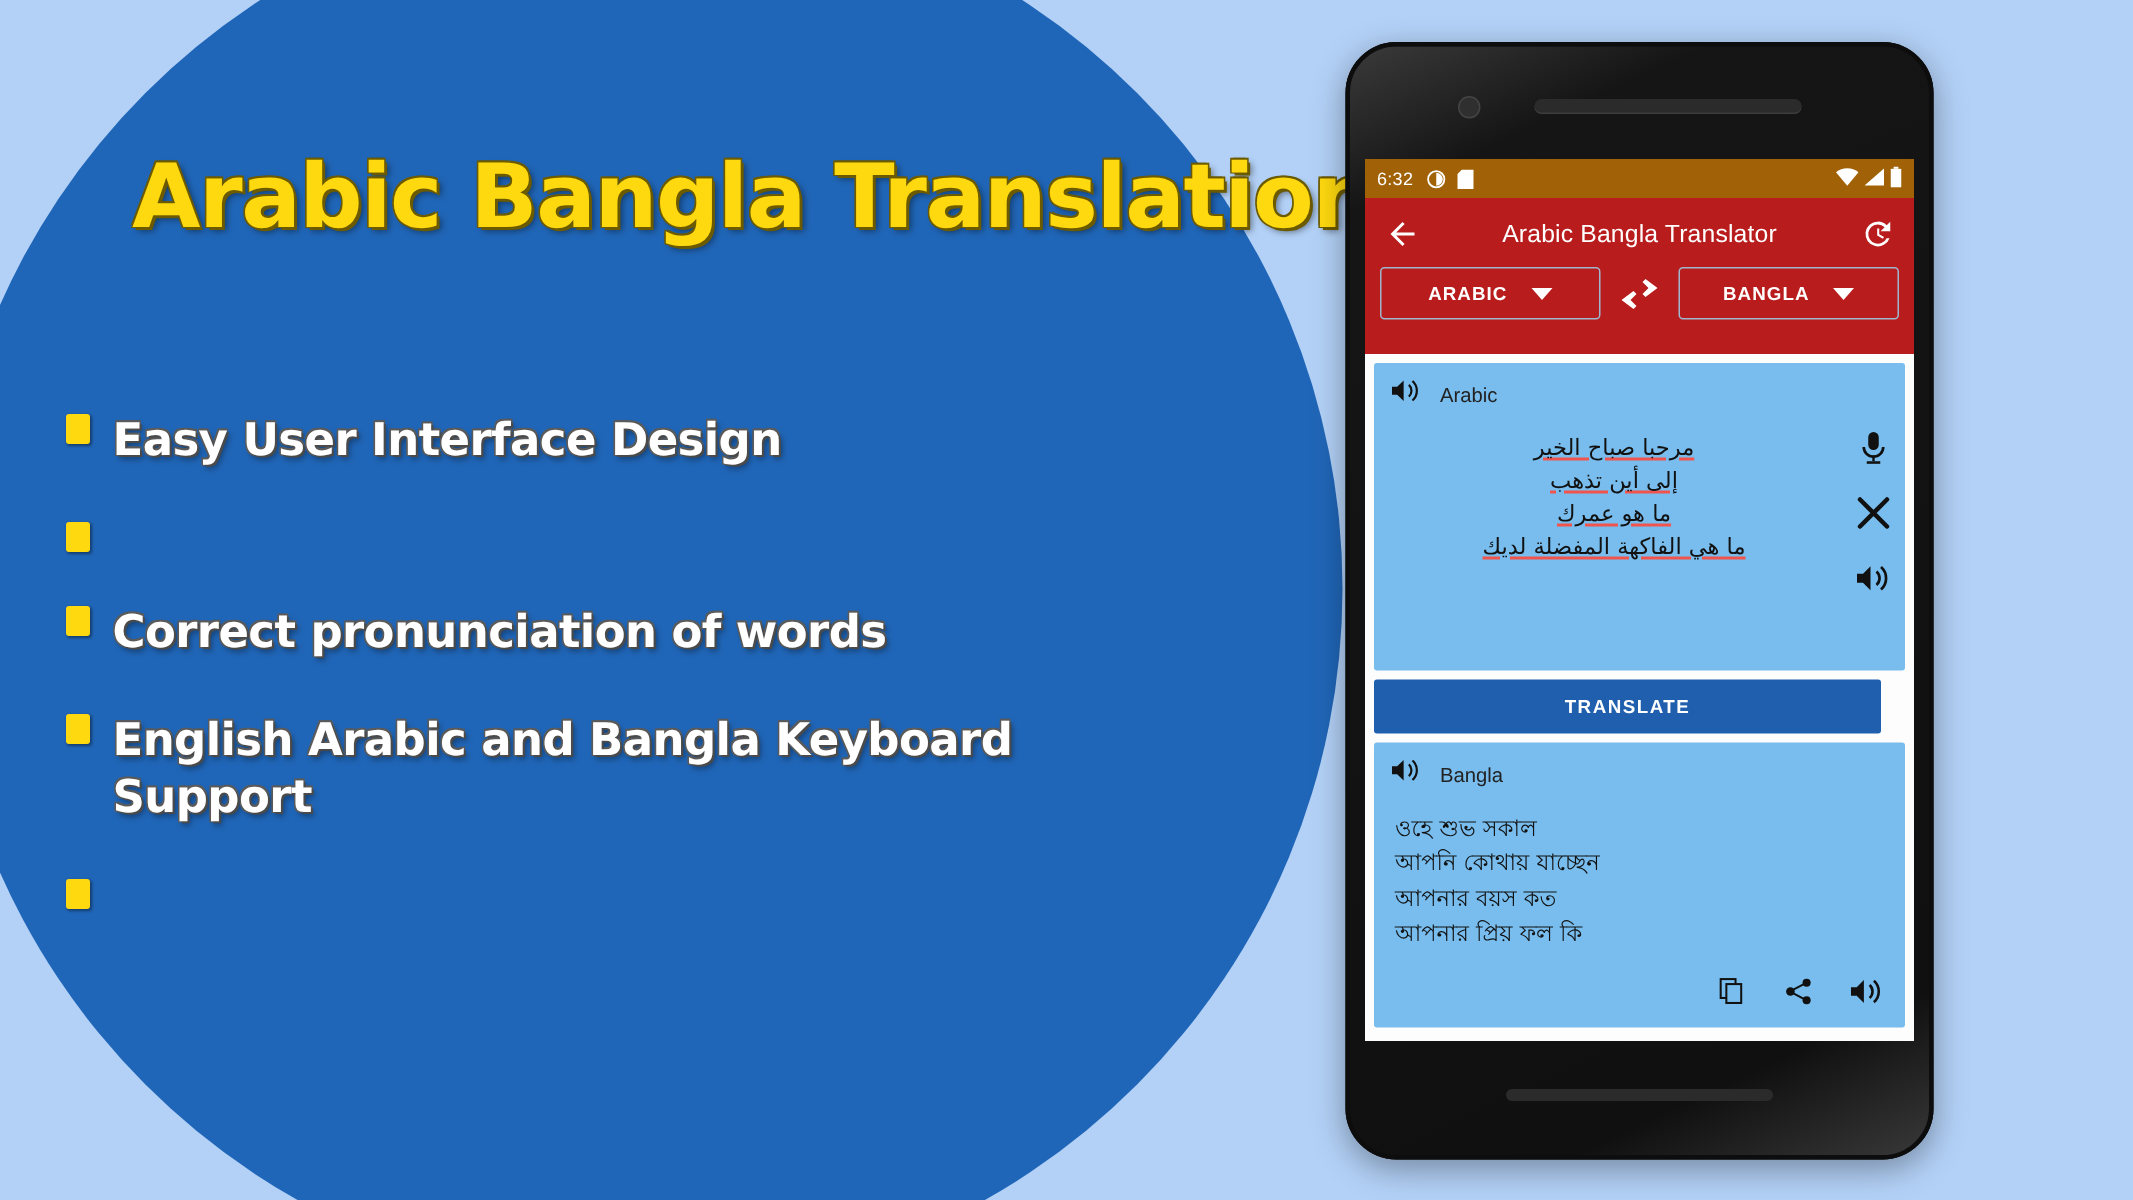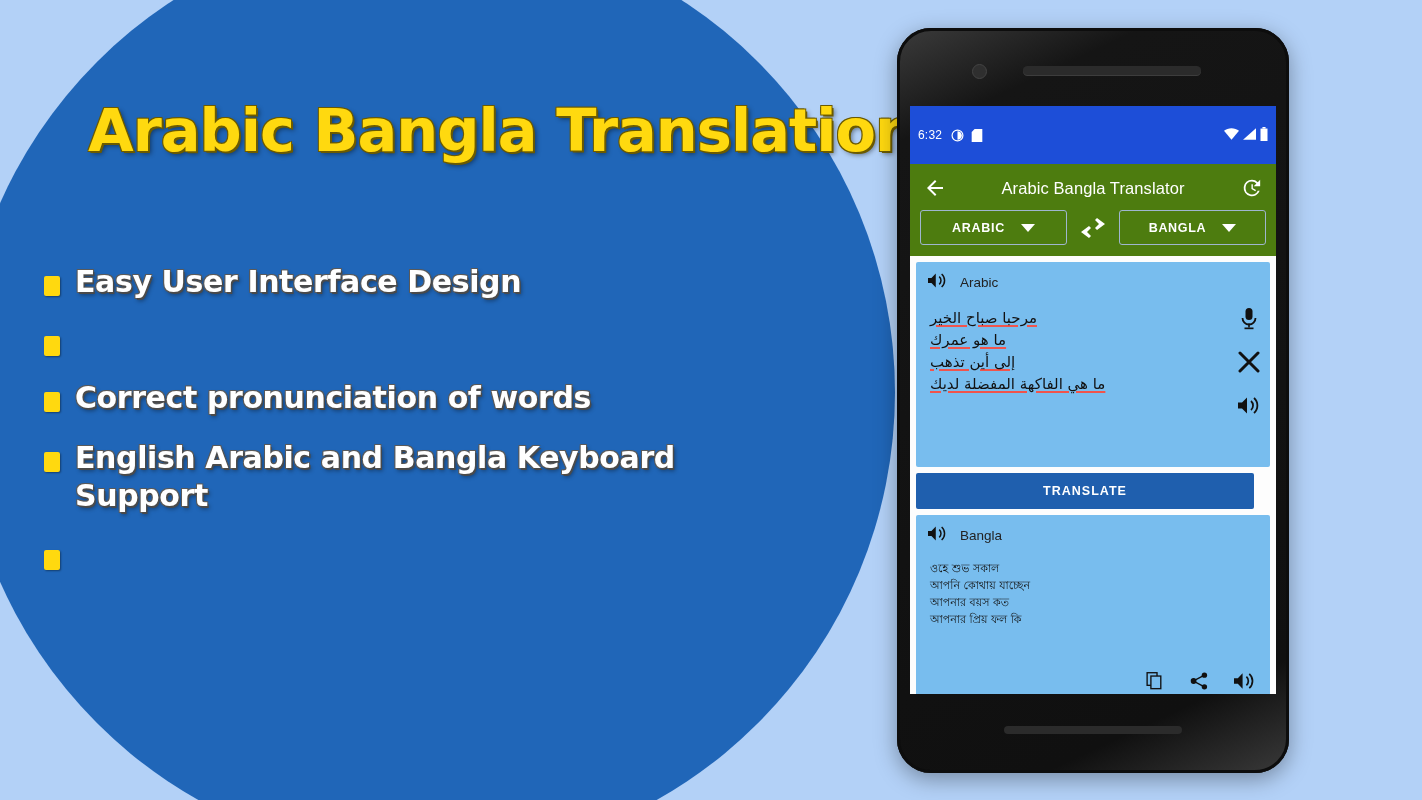--- a/index.html
+++ b/index.html
@@ -45,20 +45,21 @@
   }
   .feature-text{
     font-size:30px;font-weight:bold;line-height:1.24;
     font-family:"DejaVu Sans",sans-serif;
     color:#ffffff;
     letter-spacing:-.4px;
     text-shadow:
        1.5px 1.5px 0 #4a4a4a, -1px -1px 0 #5a5a5a,
        1px -1px 0 #5a5a5a, -1px 1px 0 #5a5a5a,
        2px 3px 4px rgba(0,0,0,.4);
+    margin-top: 12px;
   }
 
   
   #phone{
     position:absolute;left:897px;top:28px;
     width:392px;height:745px;
     background:#151515;
     border-radius:34px;
     box-shadow:0 6px 22px rgba(0,0,0,.35), 0 0 0 2px #2a2a2a inset;
   }
@@ -85,30 +86,30 @@
 
   #screen{
     position:absolute;left:13px;top:78px;
     width:366px;height:588px;
     background:#fdfdfd;
     overflow:hidden;
   }
 
   
   #status-bar{
-    height:26px;background:#1d4ed8;color:#fff;
+    height:26px;background:#a16207;color:#fff;
     display:flex;align-items:center;
-    padding:16px 8px;font-size:12px;
+    padding:0 8px;font-size:12px;
   }
   #status-time{margin-right:9px;font-weight:normal;letter-spacing:.2px;}
   .status-ic{margin-right:7px;display:flex;align-items:center;}
   #status-right{margin-left:auto;display:flex;align-items:center;gap:4px;}
 
   
-  #app-bar{background:#4d7c0f;padding:5px 10px 0 10px;}
+  #app-bar{background:#b91c1c;padding:5px 10px 12px 10px;}
   #app-bar-top{display:flex;align-items:center;height:38px;}
   #app-title{
     flex:1;text-align:center;color:#fff;font-size:16.5px;
     letter-spacing:.1px;
   }
   .appbar-ic{width:30px;height:30px;display:flex;align-items:center;justify-content:center;cursor:pointer;}
 
   #lang-row{display:flex;align-items:center;padding:3px 0 11px 0;}
   .lang-select{
     flex:1;
@@ -132,21 +133,21 @@
     background:#78bdee;
     border-radius:2px;
     position:relative;
   }
   .card-head{display:flex;align-items:center;padding:10px 12px 2px 12px;}
   .card-head-label{margin-left:13px;font-size:13.5px;color:#222;}
 
   #src-card{height:205px;}
   #src-text{
     position:absolute;right:48px;top:46px;left:14px;
-    text-align:left;direction:rtl;
+    text-align:center;direction:rtl;
     font-size:15px;line-height:1.46;color:#111;
     font-family:"DejaVu Sans",sans-serif;
   }
   .sq{
     text-decoration:underline;
     text-decoration-color:#f0544c;
     text-decoration-thickness:2px;
     text-underline-offset:2px;
   }
   #src-actions{
@@ -161,21 +162,21 @@
     color:#fff;text-align:center;
     font-size:12.5px;font-weight:bold;letter-spacing:1px;
     padding:11px 0;
     cursor:pointer;
     border-radius:2px;
   }
 
   #dst-card{margin-top:6px;height:190px;}
   #dst-text{
     padding:12px 0 0 14px;
-    font-size:11px;line-height:1.55;color:#111;
+    font-size:15px;line-height:1.55;color:#111;
     font-family:"DejaVu Sans",sans-serif;
   }
   #dst-actions{
     position:absolute;right:12px;bottom:10px;
     display:flex;align-items:center;gap:17px;
   }
 </style>
 </head>
 <body>
 
@@ -291,22 +292,22 @@
                 <path d="M0 6h4l5-5v16l-5-5H0z" fill="#111"></path>
                 <path d="M13 4.5a6 6 0 0 1 0 9" fill="none" stroke="#111" stroke-width="1.7"></path>
                 <path d="M15.8 1.5a10 10 0 0 1 0 15" fill="none" stroke="#111" stroke-width="1.7"></path>
               </svg>
           </span>
           <span class="card-head-label">Arabic</span>
         </div>
 
         <div id="src-text">
           <div><span class="sq">مرحبا صباح الخير</span></div>
+          <div><span class="sq">إلى أين تذهب</span></div>
           <div><span class="sq">ما هو عمرك</span></div>
-          <div><span class="sq">إلى أين تذهب</span></div>
           <div><span class="sq">ما هي الفاكهة المفضلة لديك</span></div>
         </div>
 
         <div id="src-actions">
           <span class="act-ic">
             <svg width="20" height="24" viewBox="0 0 20 24">
                 <rect x="6.5" y="1" width="7" height="12" rx="3.5" fill="#111"></rect>
                 <path d="M3.5 11a6.5 6.5 0 0 0 13 0" fill="none" stroke="#111" stroke-width="1.8"></path>
                 <rect x="9.2" y="16.5" width="1.6" height="4" fill="#111"></rect>
                 <rect x="5.5" y="20.5" width="9" height="1.7" fill="#111"></rect>

